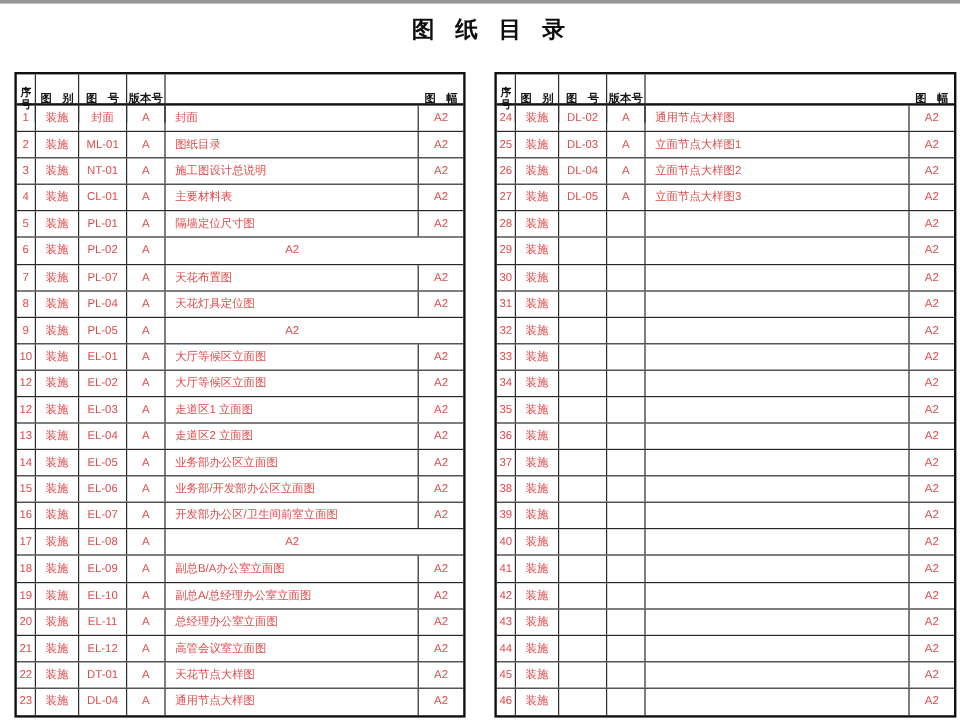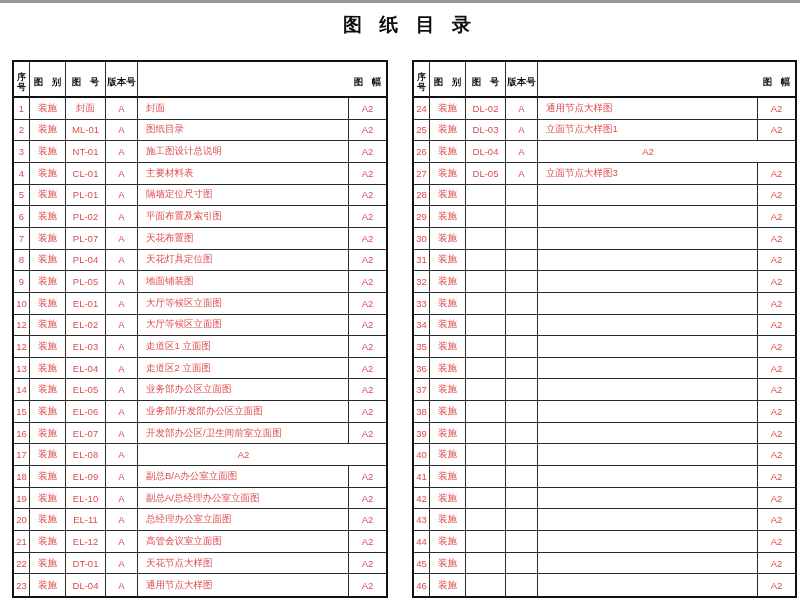--- a/index.html
+++ b/index.html
@@ -32,21 +32,21 @@
     display:flex;flex-direction:column;
     background:#fff;
   }
   .dtable.left{left:12px;width:376px;height:538px;}
   .dtable.right{left:412px;width:385px;height:538px;}
   .thead,.row{
     display:grid;
     grid-template-columns:16px 36px 40px 32px 1fr 37px;
   }
   .thead{
-    height:36px;
+    height:26px;
     border-bottom:2px solid #111;
     color:var(--ink);
     font-weight:bold;
   }
   .tbody{
     flex:1;
     display:grid;
     grid-auto-rows:1fr;
   }
   .row{border-bottom:1px solid var(--line);}
@@ -129,21 +129,20 @@
     <div class="cell ver">A</div>
     <div class="cell name">隔墙定位尺寸图</div>
     <div class="cell size">A2</div>
   </div>
 
   <div class="row">
     <div class="cell seq">6</div>
     <div class="cell cat">装施</div>
     <div class="cell num">PL-02</div>
     <div class="cell ver">A</div>
-    <div class="cell name">平面布置及索引图</div>
     <div class="cell size">A2</div>
   </div>
 
   <div class="row">
     <div class="cell seq">7</div>
     <div class="cell cat">装施</div>
     <div class="cell num">PL-07</div>
     <div class="cell ver">A</div>
     <div class="cell name">天花布置图</div>
     <div class="cell size">A2</div>
@@ -156,21 +155,20 @@
     <div class="cell ver">A</div>
     <div class="cell name">天花灯具定位图</div>
     <div class="cell size">A2</div>
   </div>
 
   <div class="row">
     <div class="cell seq">9</div>
     <div class="cell cat">装施</div>
     <div class="cell num">PL-05</div>
     <div class="cell ver">A</div>
-    <div class="cell name">地面铺装图</div>
     <div class="cell size">A2</div>
   </div>
 
   <div class="row">
     <div class="cell seq">10</div>
     <div class="cell cat">装施</div>
     <div class="cell num">EL-01</div>
     <div class="cell ver">A</div>
     <div class="cell name">大厅等候区立面图</div>
     <div class="cell size">A2</div>
@@ -320,20 +318,21 @@
     <div class="cell ver">A</div>
     <div class="cell name">立面节点大样图1</div>
     <div class="cell size">A2</div>
   </div>
 
   <div class="row">
     <div class="cell seq">26</div>
     <div class="cell cat">装施</div>
     <div class="cell num">DL-04</div>
     <div class="cell ver">A</div>
+    <div class="cell name">立面节点大样图2</div>
     <div class="cell size">A2</div>
   </div>
 
   <div class="row">
     <div class="cell seq">27</div>
     <div class="cell cat">装施</div>
     <div class="cell num">DL-05</div>
     <div class="cell ver">A</div>
     <div class="cell name">立面节点大样图3</div>
     <div class="cell size">A2</div>

